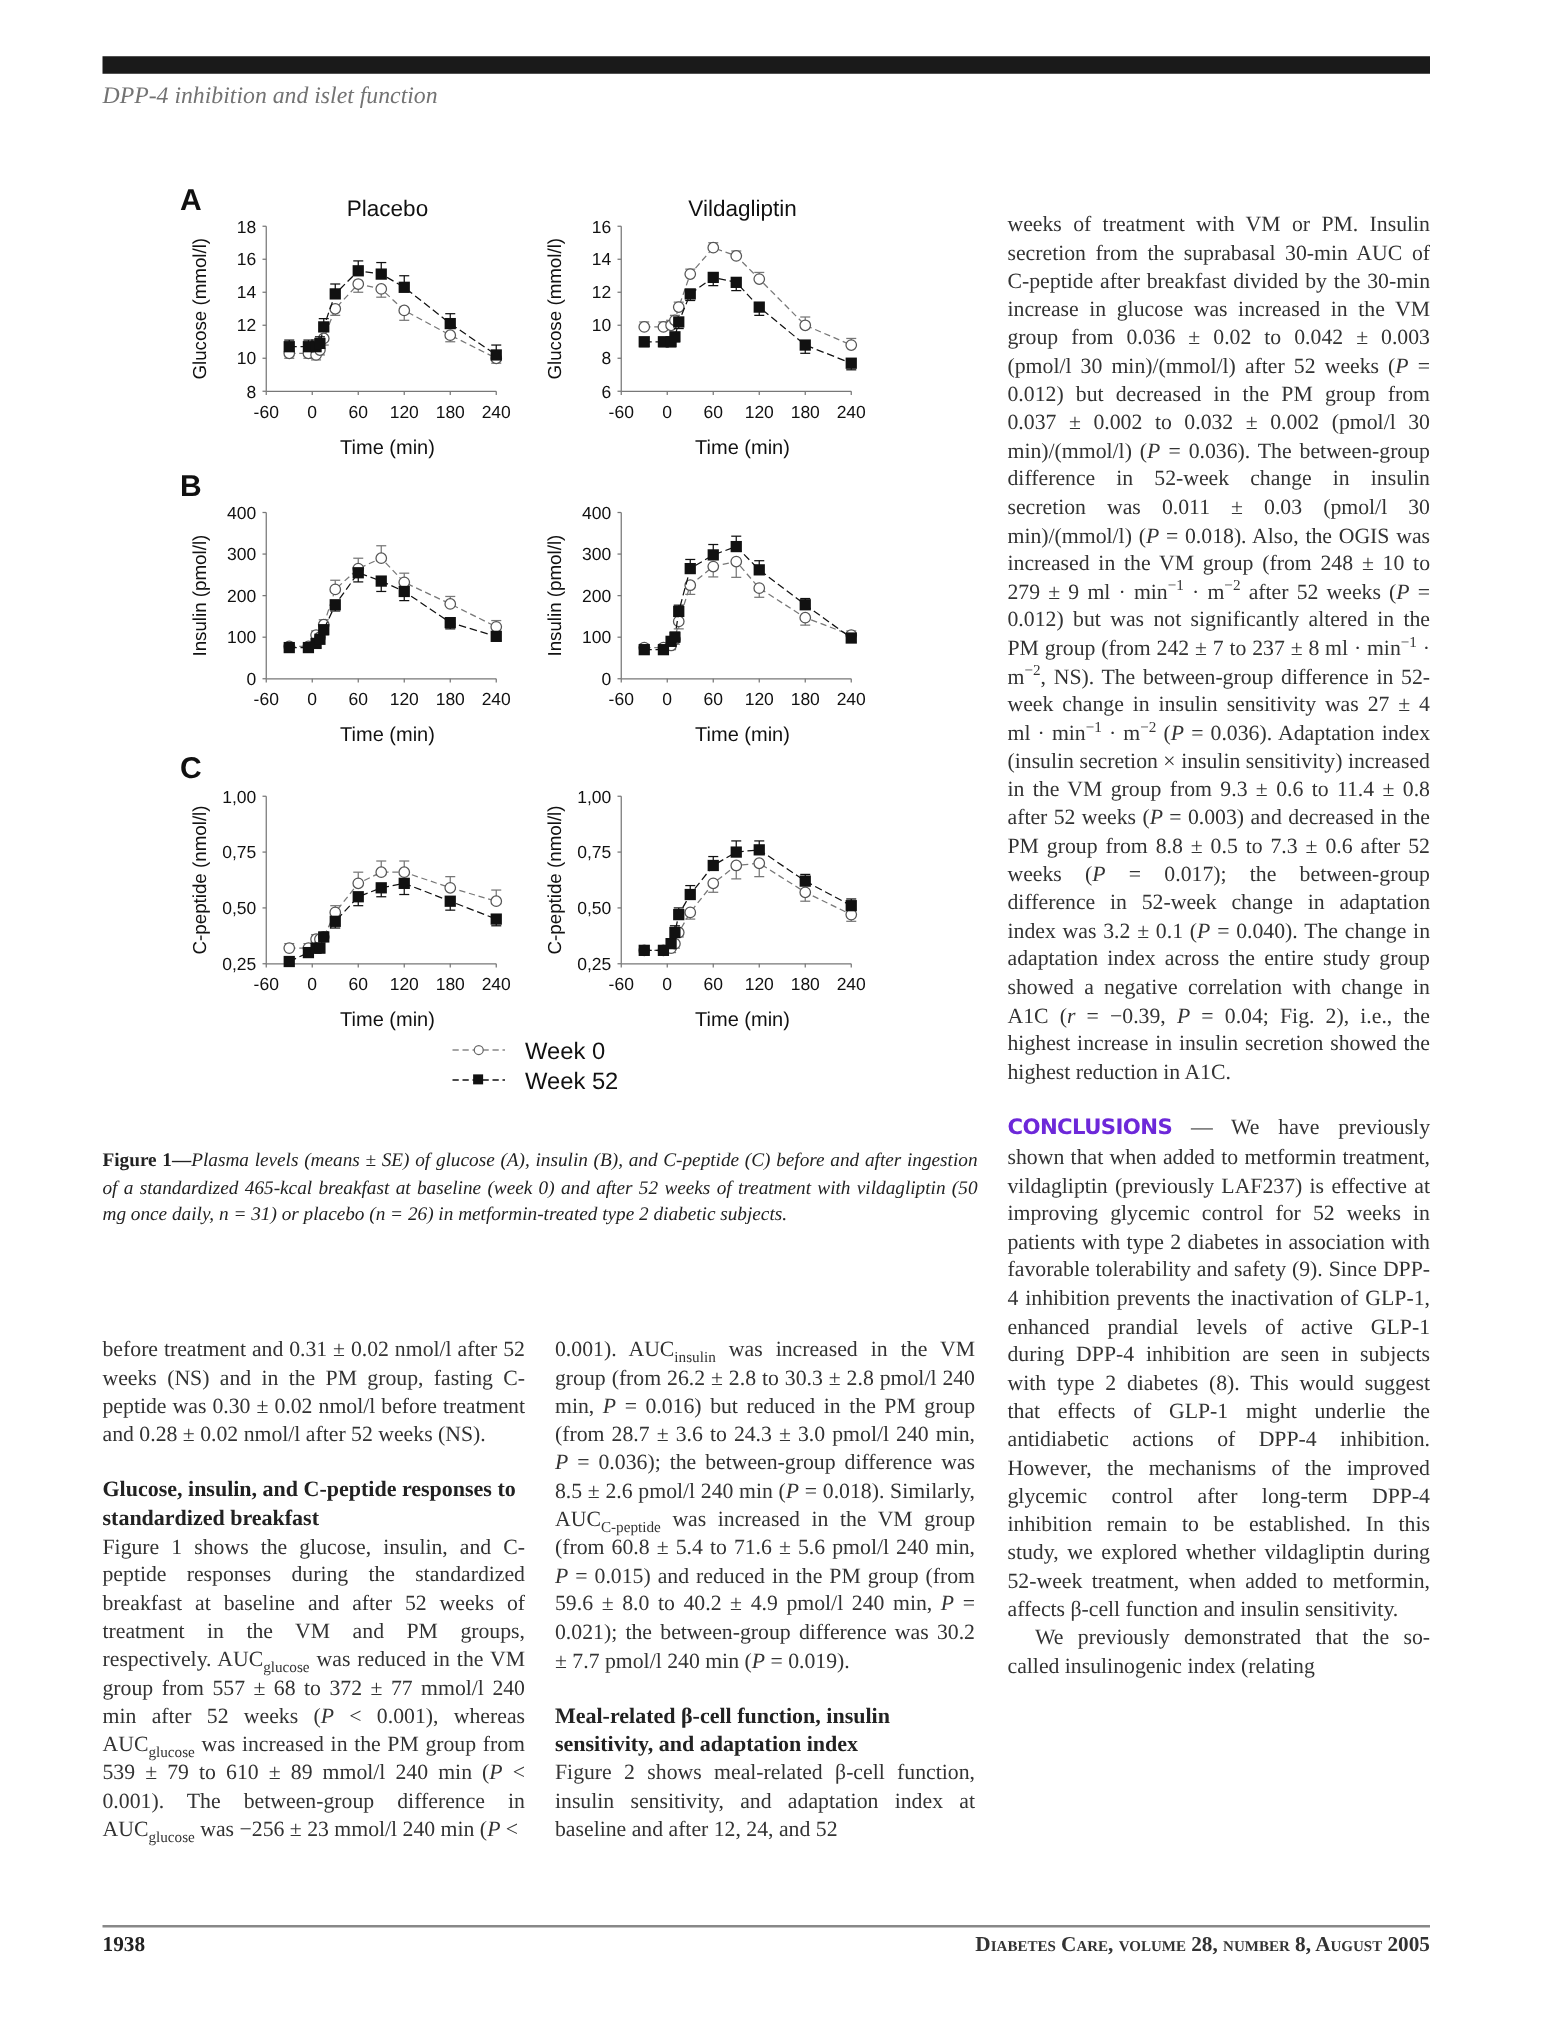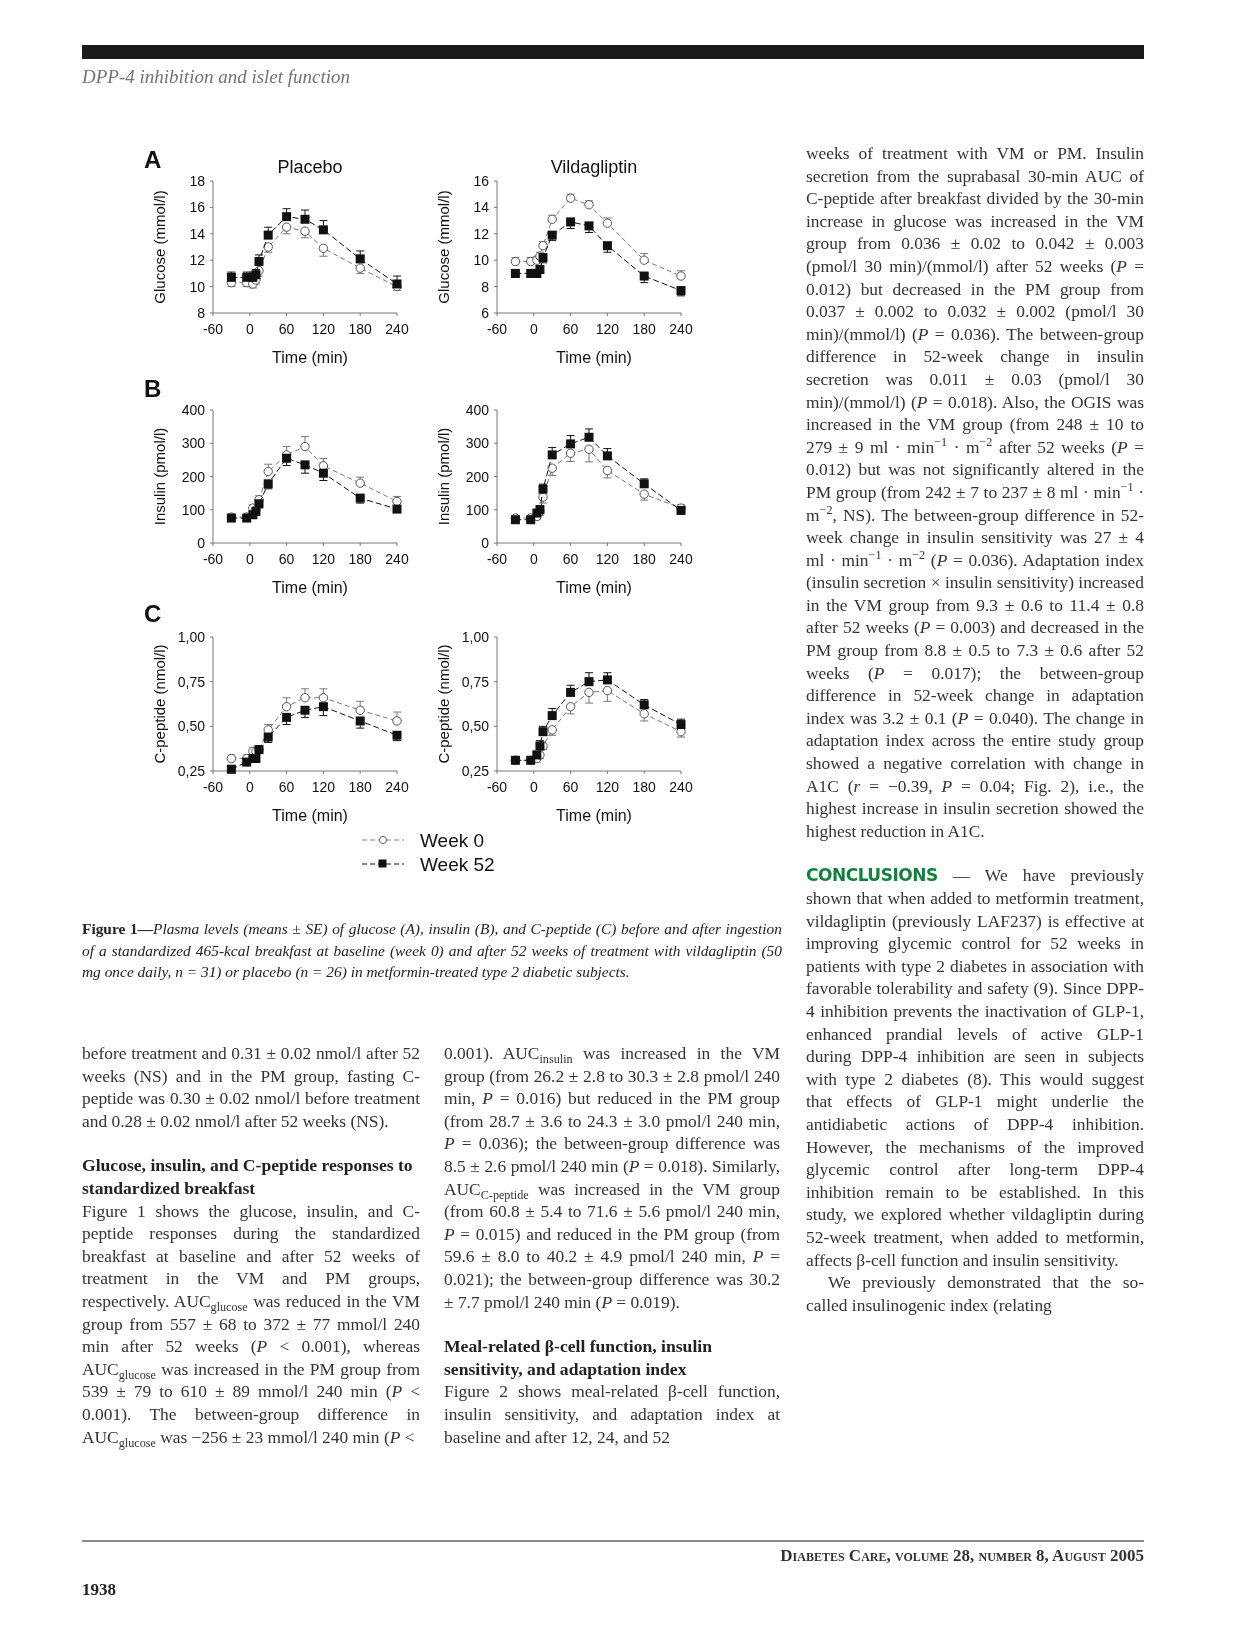--- a/index.html
+++ b/index.html
@@ -2,31 +2,31 @@
 <html><head>
 <meta charset="utf-8">
 <style>
   html, body { margin:0; padding:0; background:#fff; }
   body { width:1238px; height:1632px; position:relative; overflow:hidden; color:#222; }
   .topbar { position:absolute; left:82px; top:45px; width:1062px; height:14px; background:#1a1a1a; }
   .running-head { position:absolute; left:82px; top:66px; font-family:"Liberation Serif","DejaVu Serif",serif; font-style:italic; font-size:19px; color:#737373; }
   #figure { position:absolute; left:140px; top:140px; width:640px; height:760px; }
   .caption { position:absolute; left:82px; top:918px; width:700px; font-family:"Liberation Serif","DejaVu Serif",serif; font-style:italic; font-size:15.4px; line-height:21.5px; color:#222; text-align:justify; }
   .caption b { font-style:normal; font-weight:bold;margin-top:34px; }
-  .col { position:absolute; font-family:"Liberation Serif","DejaVu Serif",serif; font-size:17.4px; line-height:22.6px; color:#333; text-align:justify; }
+  .col { position:absolute; font-family:"Liberation Serif","DejaVu Serif",serif; font-size:17.4px; line-height:22.6px; color:#333; text-align:justify;margin-top:26px; }
   .col p { margin:0; }
   .col h3 { margin:0; font-size:17.6px; line-height:22.6px; font-weight:bold; color:#222; text-align:left; }
   .col .gap { height:22px; }
   #col1 { left:82px; top:1042px; width:338px; }
   #col2 { left:444px; top:1042px; width:336px; }
   #col3 { left:806px; top:142px; width:338px; }
-  .concl { font-family:"DejaVu Sans",sans-serif; font-weight:bold; font-size:17px; letter-spacing:-0.5px; color:#15803d; }
+  .concl { font-family:"DejaVu Sans",sans-serif; font-weight:bold; font-size:17px; letter-spacing:-0.5px; color:#6d28d9; }
   .indent { text-indent:22px; }
   .footline { position:absolute; left:82px; top:1540px; width:1062px; height:2px; background:#888; }
-  .pageno { position:absolute; left:82px; top:1546px; font-family:"Liberation Serif","DejaVu Serif",serif; font-weight:bold; font-size:17px; color:#222;margin-top:34px; }
+  .pageno { position:absolute; left:82px; top:1546px; font-family:"Liberation Serif","DejaVu Serif",serif; font-weight:bold; font-size:17px; color:#222; }
   .journal { position:absolute; right:94px; top:1546px; font-family:"Liberation Serif","DejaVu Serif",serif; font-size:17px; color:#333; font-variant:small-caps;font-weight:bold; }
   svg text { font-family:"Liberation Sans","DejaVu Sans",sans-serif; fill:#111; }
   sub { font-size:70%; vertical-align:-0.35em; line-height:0; }
   sup { font-size:70%; vertical-align:0.55em; line-height:0; }
 </style>
 </head>
 <body>
 
 <div class="topbar"></div>
 <div class="running-head">DPP-4 inhibition and islet function</div>

